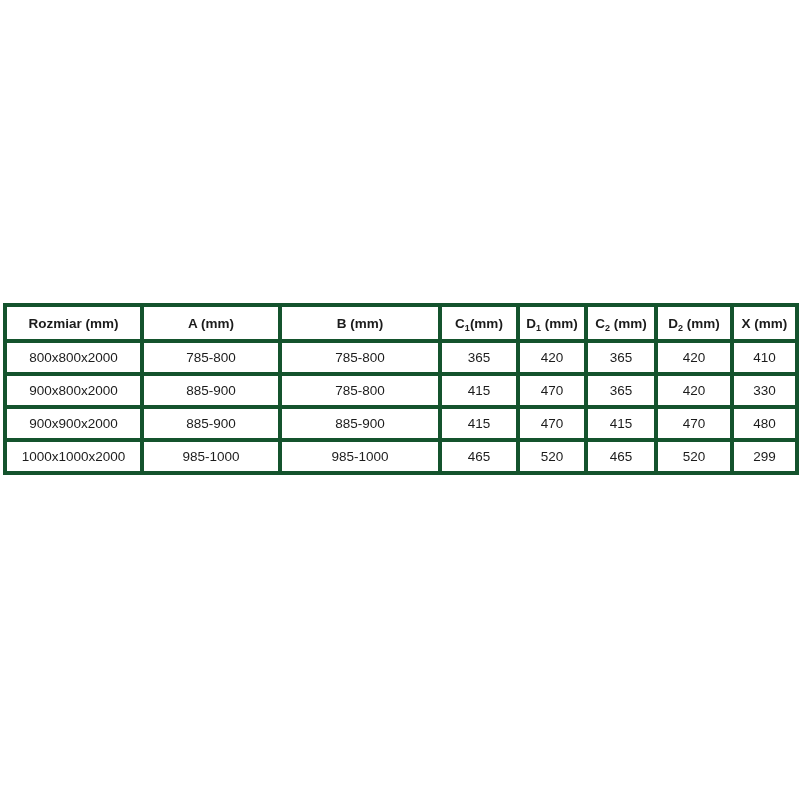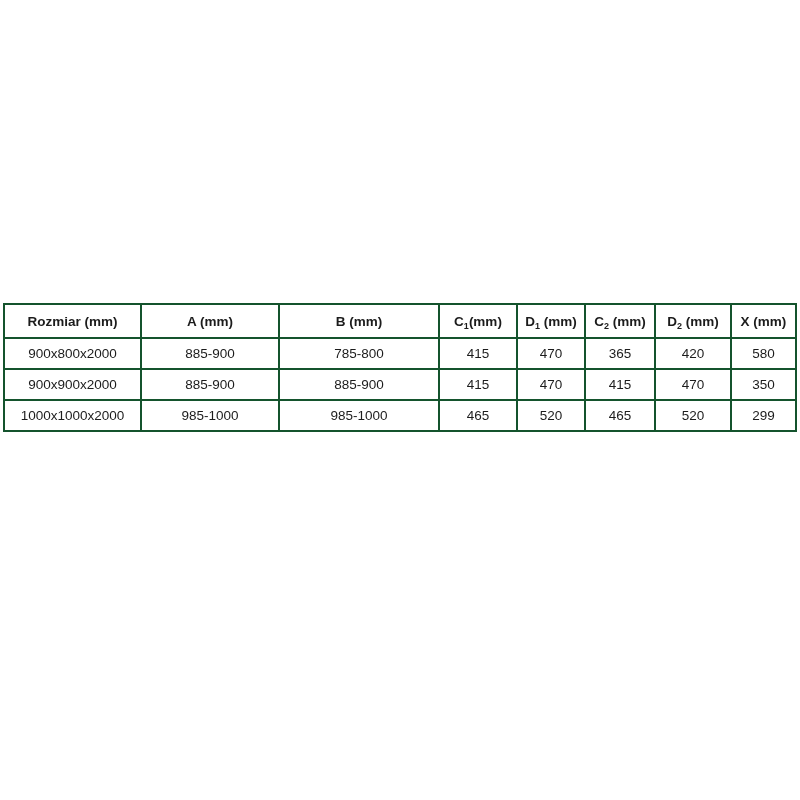--- a/index.html
+++ b/index.html
@@ -18,21 +18,21 @@
   table.spec-table {
     position: absolute;
     left: 3px;
     top: 303px;
     width: 792px;
     border-collapse: collapse;
     table-layout: fixed;
   }
   table.spec-table th,
   table.spec-table td {
-    border: 2px solid #14532d;
+    border: 4px solid #14532d;
     text-align: center;
     vertical-align: middle;
     padding: 0;
     color: #1c1c1c;
     font-family: "Liberation Sans", sans-serif;
     font-size: 13.5px;
     background: #ffffff;
     overflow: hidden;
     white-space: nowrap;
   }
@@ -72,38 +72,48 @@
           <th><span>B (mm)</span></th>
           <th><span>C</span><sub>1</sub><span>(mm)</span></th>
           <th><span>D</span><sub>1</sub><span> (mm)</span></th>
           <th><span>C</span><sub>2</sub><span> (mm)</span></th>
           <th><span>D</span><sub>2</sub><span> (mm)</span></th>
           <th><span>X (mm)</span></th>
         </tr>
     </thead>
     <tbody id="table-body">
         <tr>
+          <td>800x800x2000</td>
+          <td>785-800</td>
+          <td>785-800</td>
+          <td>365</td>
+          <td>420</td>
+          <td>365</td>
+          <td>420</td>
+          <td>410</td>
+        </tr>
+        <tr>
           <td>900x800x2000</td>
           <td>885-900</td>
           <td>785-800</td>
           <td>415</td>
           <td>470</td>
           <td>365</td>
           <td>420</td>
-          <td>580</td>
+          <td>330</td>
         </tr>
         <tr>
           <td>900x900x2000</td>
           <td>885-900</td>
           <td>885-900</td>
           <td>415</td>
           <td>470</td>
           <td>415</td>
           <td>470</td>
-          <td>350</td>
+          <td>480</td>
         </tr>
         <tr>
           <td>1000x1000x2000</td>
           <td>985-1000</td>
           <td>985-1000</td>
           <td>465</td>
           <td>520</td>
           <td>465</td>
           <td>520</td>
           <td>299</td>

